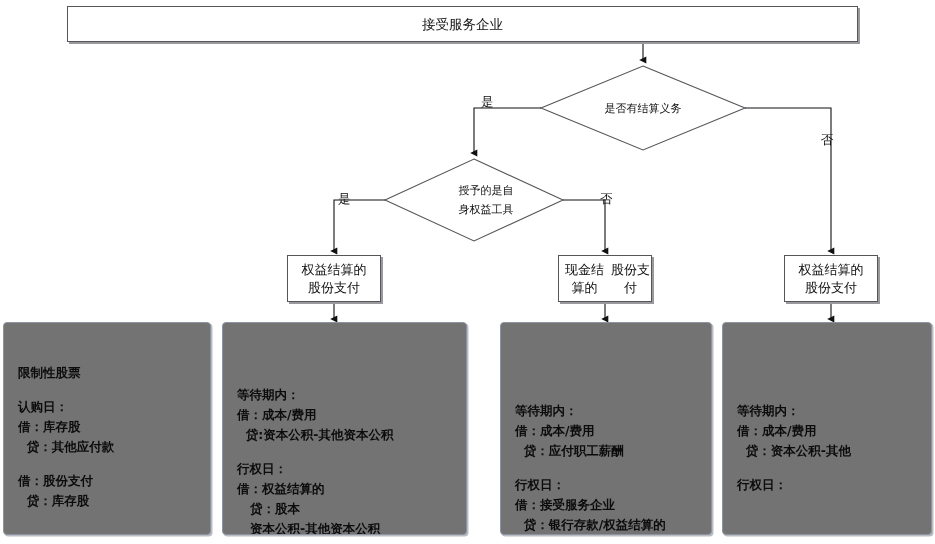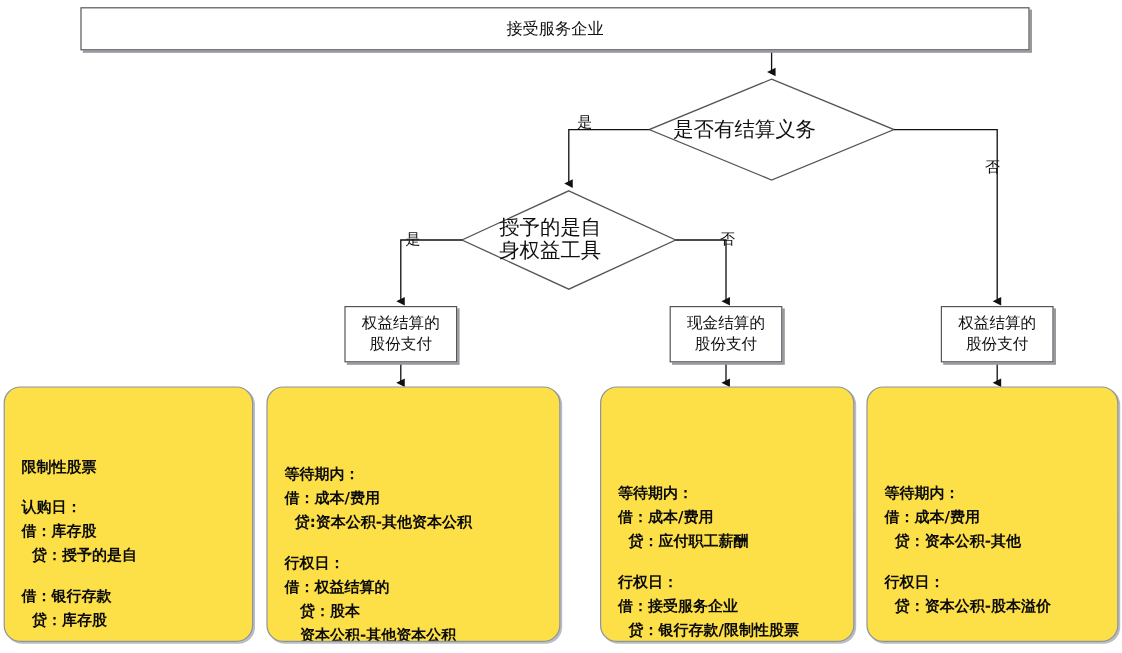--- a/index.html
+++ b/index.html
@@ -39,38 +39,38 @@
     font-size: 13px;
     line-height: 18px;
   }
   .top-node {
     font-size: 13.5px;
   }
   .diamond-label {
     position: absolute;
     display: flex;
     align-items: center;
-    justify-content: flex-start;
+    justify-content: center;
     text-align: center;
-    font-size: 17px;
+    font-size: 11px;
     line-height: 17px;
     color: #101010;
     pointer-events: none;
   }
   .detail-node {
     position: absolute;
     box-sizing: border-box;
     border: 1px solid #8e949f;
-    border-radius: 14px;
-    background: #fde047;
+    border-radius: 4px;
+    background: #737373;
     box-shadow: 1.5px 1.5px 0 0 #b9bcc2;
     font-size: 12.5px;
     line-height: 20px;
     color: #0c0c0c;
-    padding: 16px 0 0 14px;
+    padding: 0 0 0 14px;
     white-space: pre;
     overflow: hidden;
     font-weight: 600;
   }
   .detail-node .blank {
     display: block;
     height: 14px;
   }
   .edge-label {
     position: absolute;
@@ -139,39 +139,39 @@
   </div>
   <div class="edge-label" style="left:600px; top:192px;">
     <span>否</span>
   </div>
 
   <div class="node rect-node" style="left:287px; top:255px; width:94px; height:47px; flex-direction:column;">
     <span>权益结算的</span>
     <span>股份支付</span>
   </div>
 
-  <div class="node rect-node" style="left:558px; top:255px; width:94px; height:47px; flex-direction:column;">
+  <div class="node rect-node" style="left:558px; top:255px; width:94px; height:47px; flex-direction:row;">
     <span>现金结算的</span>
     <span>股份支付</span>
   </div>
 
   <div class="node rect-node" style="left:784px; top:255px; width:94px; height:47px; flex-direction:column;">
     <span>权益结算的</span>
     <span>股份支付</span>
   </div>
 
   <div class="detail-node" style="left:3px; top:322px; width:208px; height:213px;">
-    <div class="detail-body"><div>限制性股票</div><span class="blank"></span><div>认购日：</div><div>借：库存股</div><div>  贷：授予的是自</div><span class="blank"></span><div>借：银行存款</div><div>  贷：库存股</div></div>
+    <div class="detail-body"><div>限制性股票</div><span class="blank"></span><div>认购日：</div><div>借：库存股</div><div>  贷：其他应付款</div><span class="blank"></span><div>借：股份支付</div><div>  贷：库存股</div></div>
   </div>
 
   <div class="detail-node" style="left:222px; top:322px; width:245px; height:213px; padding-top:22px;">
     <div class="detail-body"><div>等待期内：</div><div>借：成本/费用</div><div>  贷:资本公积-其他资本公积</div><span class="blank"></span><div>行权日：</div><div>借：权益结算的</div><div>   贷：股本</div><div>   资本公积-其他资本公积</div></div>
   </div>
 
   <div class="detail-node" style="left:500px; top:322px; width:212px; height:213px; padding-top:38px;">
-    <div class="detail-body"><div>等待期内：</div><div>借：成本/费用</div><div>  贷：应付职工薪酬</div><span class="blank"></span><div>行权日：</div><div>借：接受服务企业</div><div>  贷：银行存款/限制性股票</div></div>
+    <div class="detail-body"><div>等待期内：</div><div>借：成本/费用</div><div>  贷：应付职工薪酬</div><span class="blank"></span><div>行权日：</div><div>借：接受服务企业</div><div>  贷：银行存款/权益结算的</div></div>
   </div>
 
   <div class="detail-node" style="left:722px; top:322px; width:210px; height:213px; padding-top:38px;">
-    <div class="detail-body"><div>等待期内：</div><div>借：成本/费用</div><div>  贷：资本公积-其他</div><span class="blank"></span><div>行权日：</div><div>  贷：资本公积-股本溢价</div></div>
+    <div class="detail-body"><div>等待期内：</div><div>借：成本/费用</div><div>  贷：资本公积-其他</div><span class="blank"></span><div>行权日：</div></div>
   </div>
 
 </div>
 
 </body></html>

